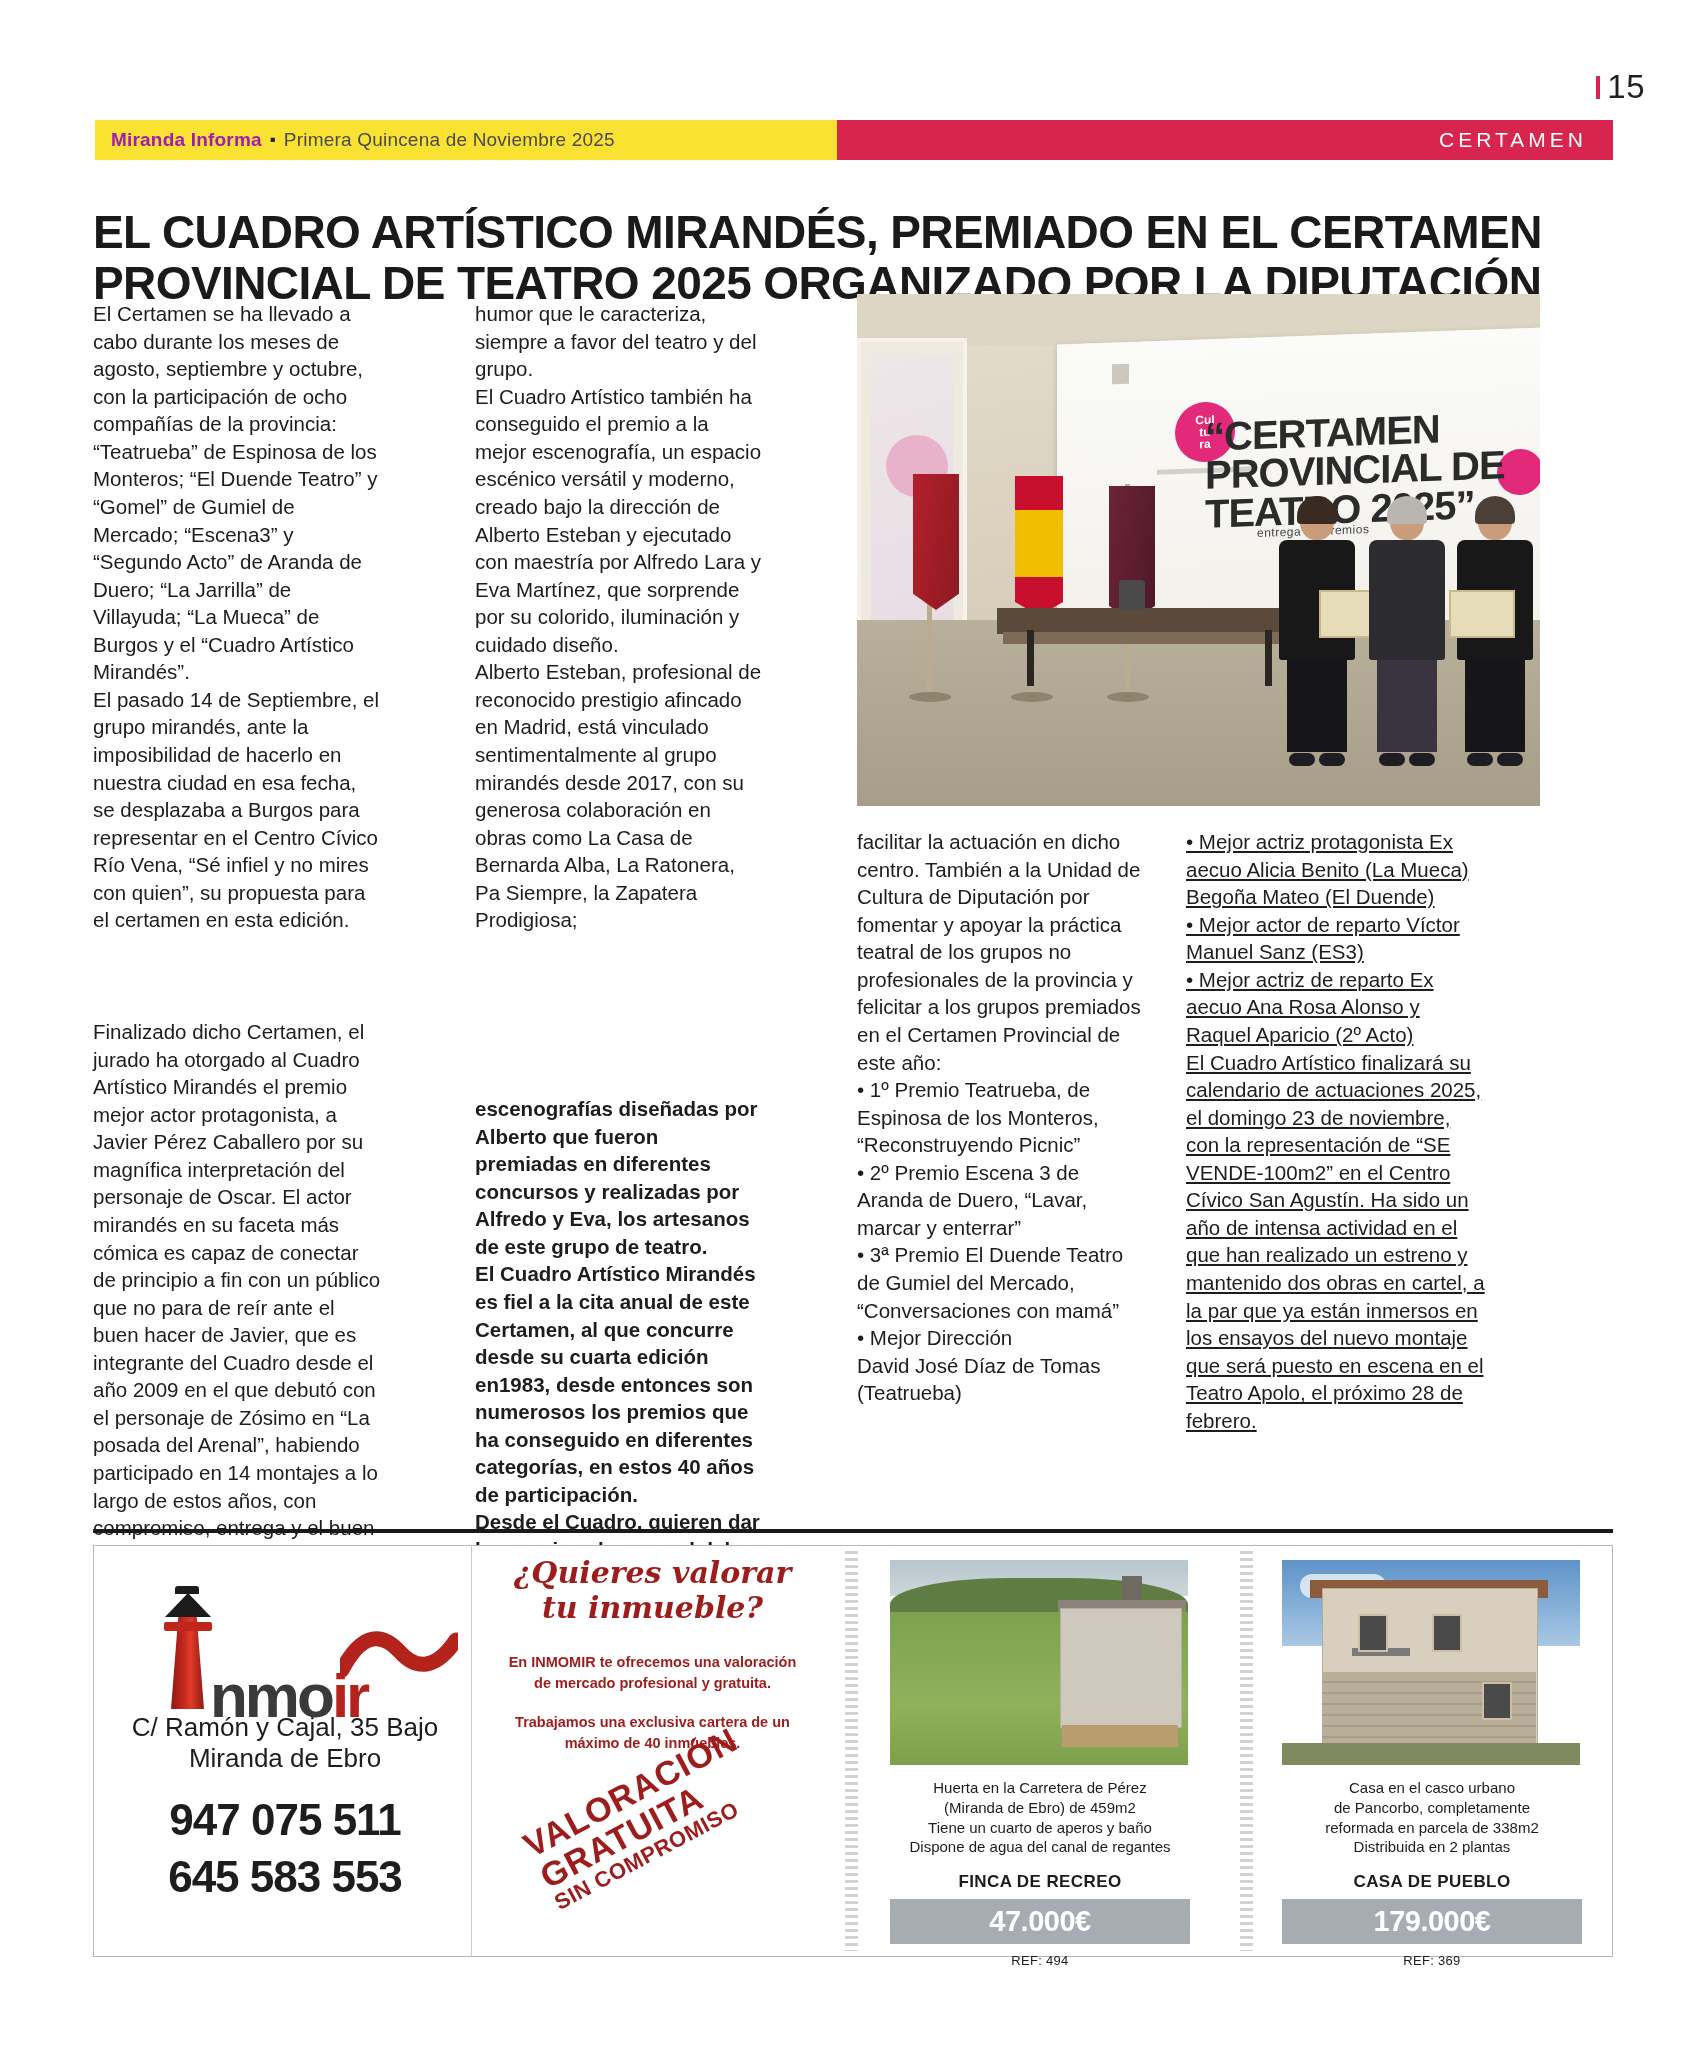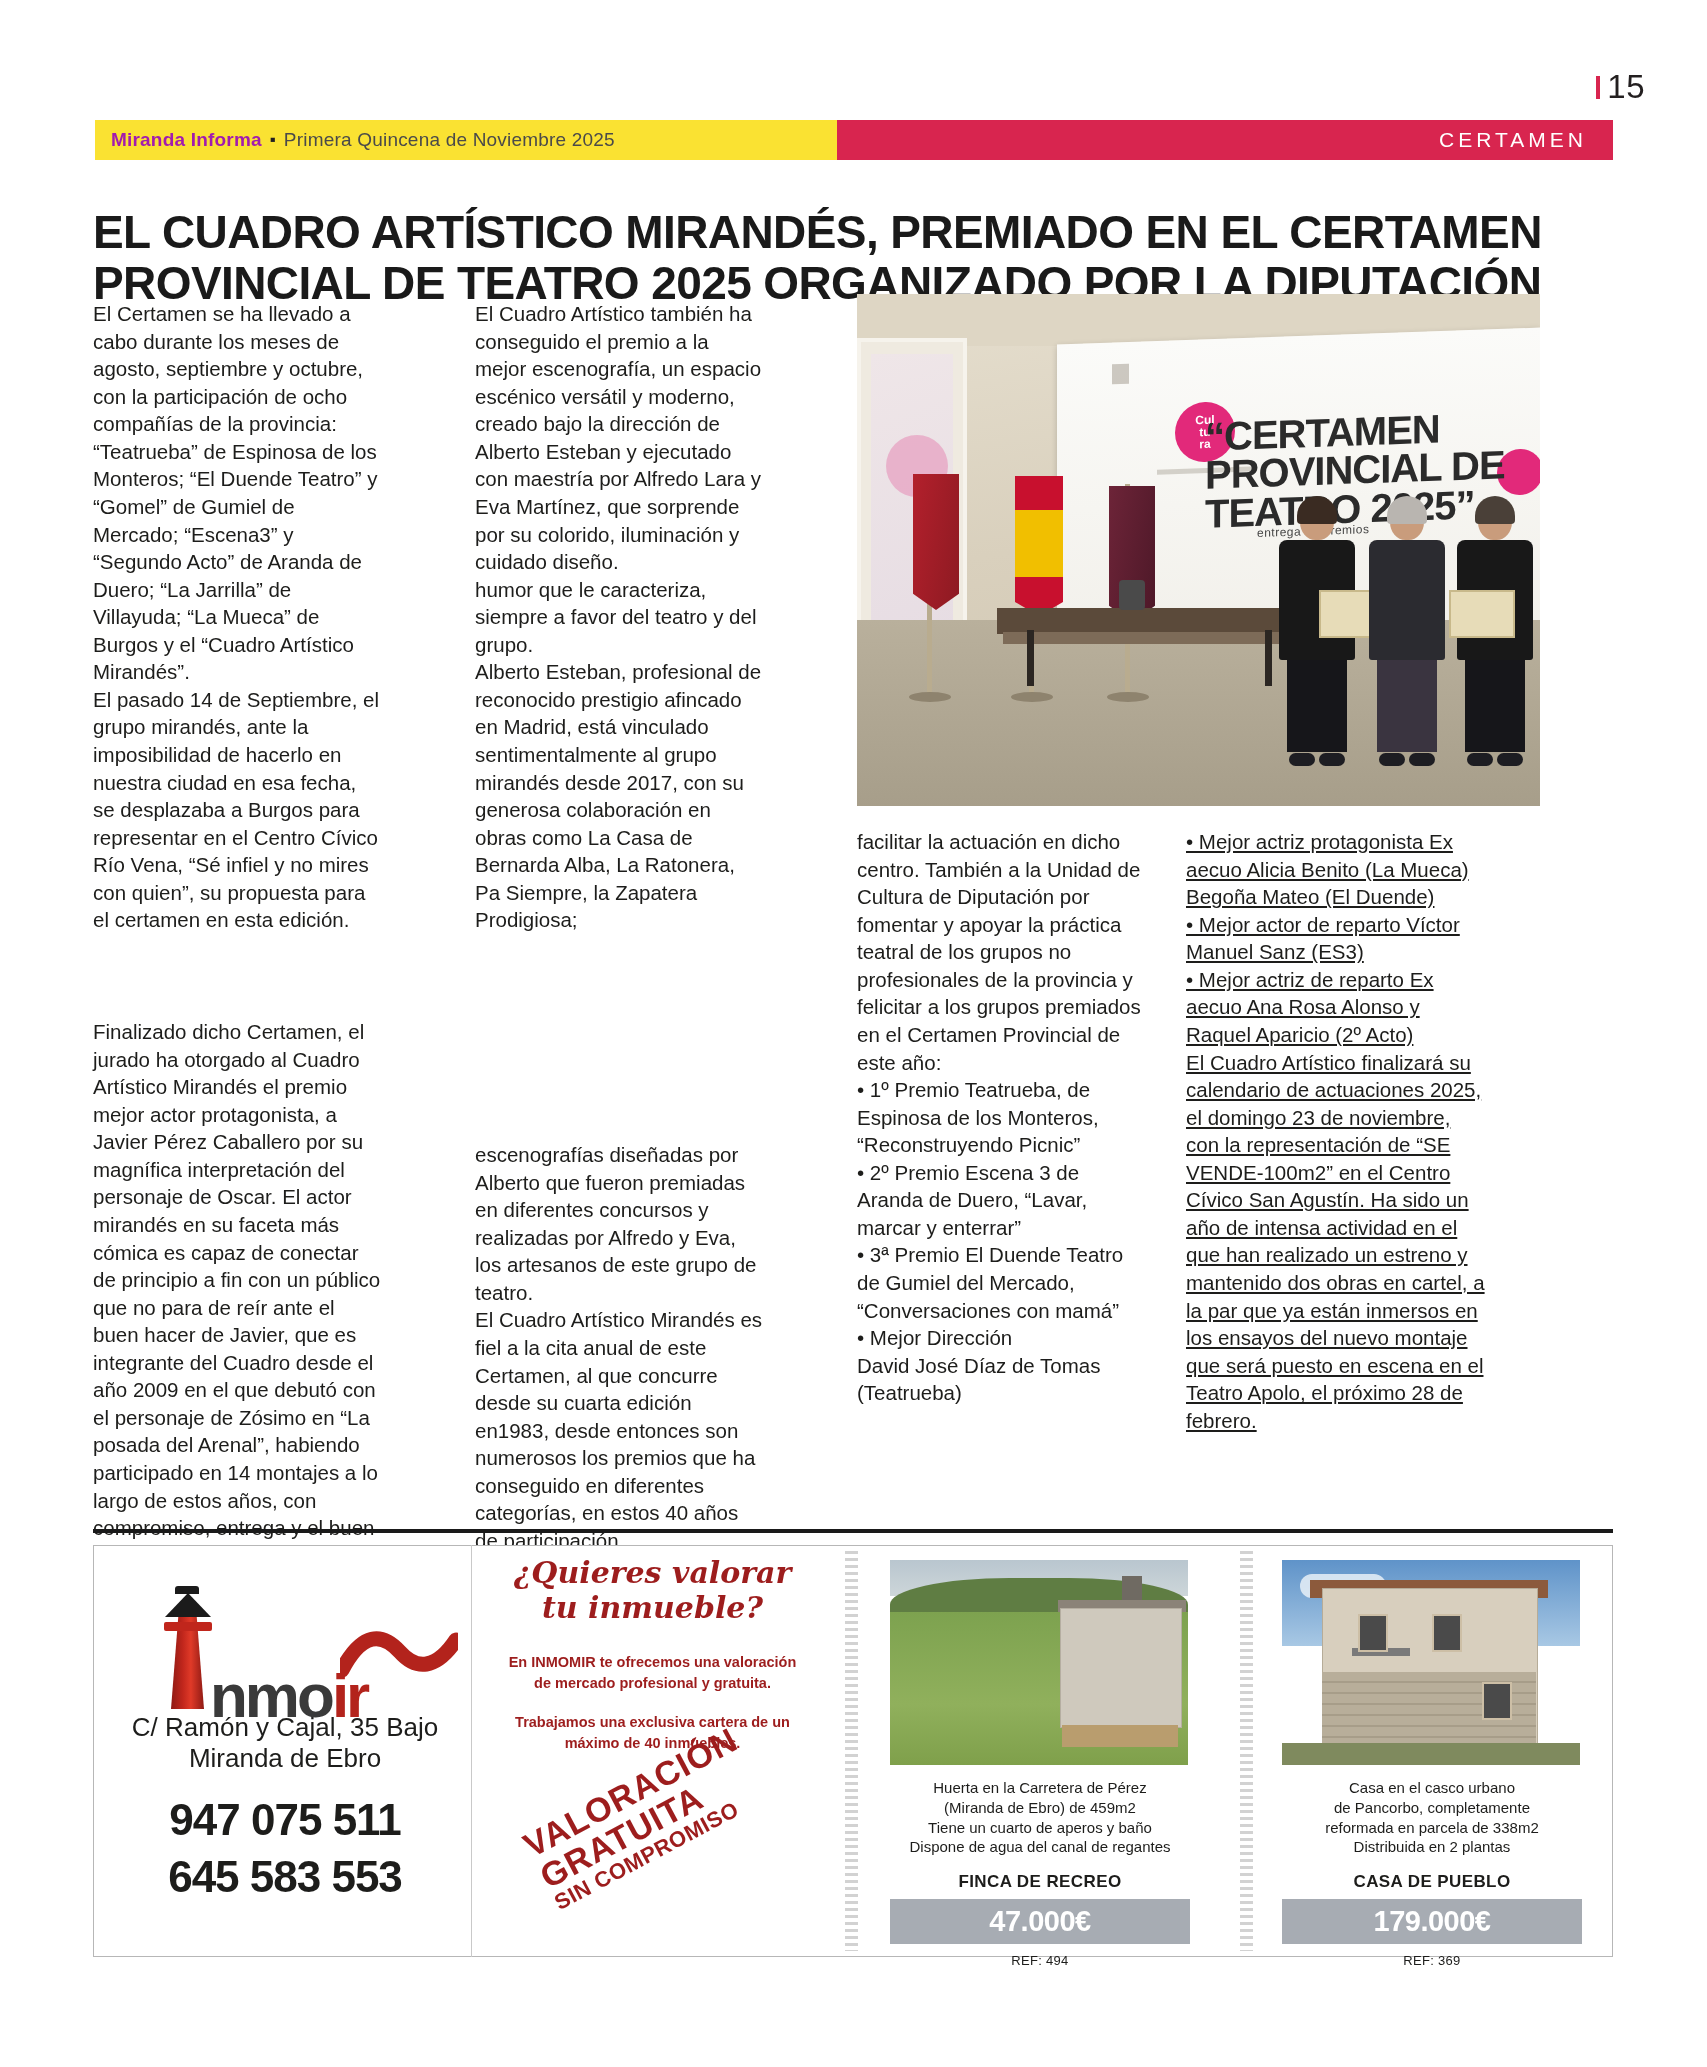--- a/index.html
+++ b/index.html
@@ -41,21 +41,21 @@
   
   .col{
     position:absolute;font-size:20.5px;line-height:1.345;color:#1d1d1b;
     text-align:left;
   }
   .colA{left:93px;  top:300px;  width:288px;}
   .colB{left:475px; top:300px;  width:288px;}
   .colC{left:857px; top:828px;  width:288px;}
   .colD{left:1186px;top:828px;  width:300px;text-decoration:underline;}
   .colA2{left:93px; top:1018px; width:288px;}
-  .colB2{left:475px;top:1141px; width:288px;}
+  .colB2{left:475px;top:1095px; width:288px;font-weight:bold;}
   .col p{margin:0;}
 
   
   .photo{
     position:absolute;left:857px;top:294px;width:683px;height:512px;
     overflow:hidden;background:#cbbfae;
   }
   .ph-wall{position:absolute;inset:0;background:linear-gradient(170deg,#e6dfcf 0%,#d9d0bd 45%,#cdc3ae 100%);}
   .ph-ceil{position:absolute;left:0;top:0;width:100%;height:52px;background:#ded6c4;}
   .ph-screen{
@@ -188,22 +188,22 @@
   <div class="col colA">
     <p>El Certamen se ha llevado a cabo durante los meses de agosto, septiembre y octubre, con la participación de ocho compañías de la provincia: “Teatrueba” de Espinosa de los Monteros; “El Duende Teatro” y “Gomel” de Gumiel de Mercado; “Escena3” y “Segundo Acto” de Aranda de Duero; “La Jarrilla” de Villayuda; “La Mueca” de Burgos y el “Cuadro Artístico Mirandés”.</p>
     <p>El pasado 14 de Septiembre, el grupo mirandés, ante la imposibilidad de hacerlo en nuestra ciudad en esa fecha, se desplazaba a Burgos para representar en el Centro Cívico Río Vena, “Sé infiel y no mires con quien”, su propuesta para el certamen en esta edición.</p>
   </div>
 
   <div class="col colA2">
     <p>Finalizado dicho Certamen, el jurado ha otorgado al Cuadro Artístico Mirandés el premio mejor actor protagonista, a Javier Pérez Caballero por su magnífica interpretación del personaje de Oscar. El actor mirandés en su faceta más cómica es capaz de conectar de principio a fin con un público que no para de reír ante el buen hacer de Javier, que es integrante del Cuadro desde el año 2009 en el que debutó con el personaje de Zósimo en “La posada del Arenal”, habiendo participado en 14 montajes a lo largo de estos años, con compromiso, entrega y el buen</p>
   </div>
 
   <div class="col colB">
+    <p>humor que le caracteriza, siempre a favor del teatro y del grupo.</p>
     <p>El Cuadro Artístico también ha conseguido el premio a la mejor escenografía, un espacio escénico versátil y moderno, creado bajo la dirección de Alberto Esteban y ejecutado con maestría por Alfredo Lara y Eva Martínez, que sorprende por su colorido, iluminación y cuidado diseño.</p>
-    <p>humor que le caracteriza, siempre a favor del teatro y del grupo.</p>
     <p>Alberto Esteban, profesional de reconocido prestigio afincado en Madrid, está vinculado sentimentalmente al grupo mirandés desde 2017, con su generosa colaboración en obras como La Casa de Bernarda Alba, La Ratonera, Pa Siempre, la Zapatera Prodigiosa;</p>
   </div>
   <div class="col colB2">
     <p>escenografías diseñadas por Alberto que fueron premiadas en diferentes concursos y realizadas por Alfredo y Eva, los artesanos de este grupo de teatro.</p>
     <p>El Cuadro Artístico Mirandés es fiel a la cita anual de este Certamen, al que concurre desde su cuarta edición en1983, desde entonces son numerosos los premios que ha conseguido en diferentes categorías, en estos 40 años de participación.</p>
     <p>Desde el Cuadro, quieren dar las gracias al personal del Centro Cívico Rio Vena de Burgos, por su inmejorable disposición para</p>
   </div>
 
   <div class="photo">
     <div class="ph-wall"></div>

